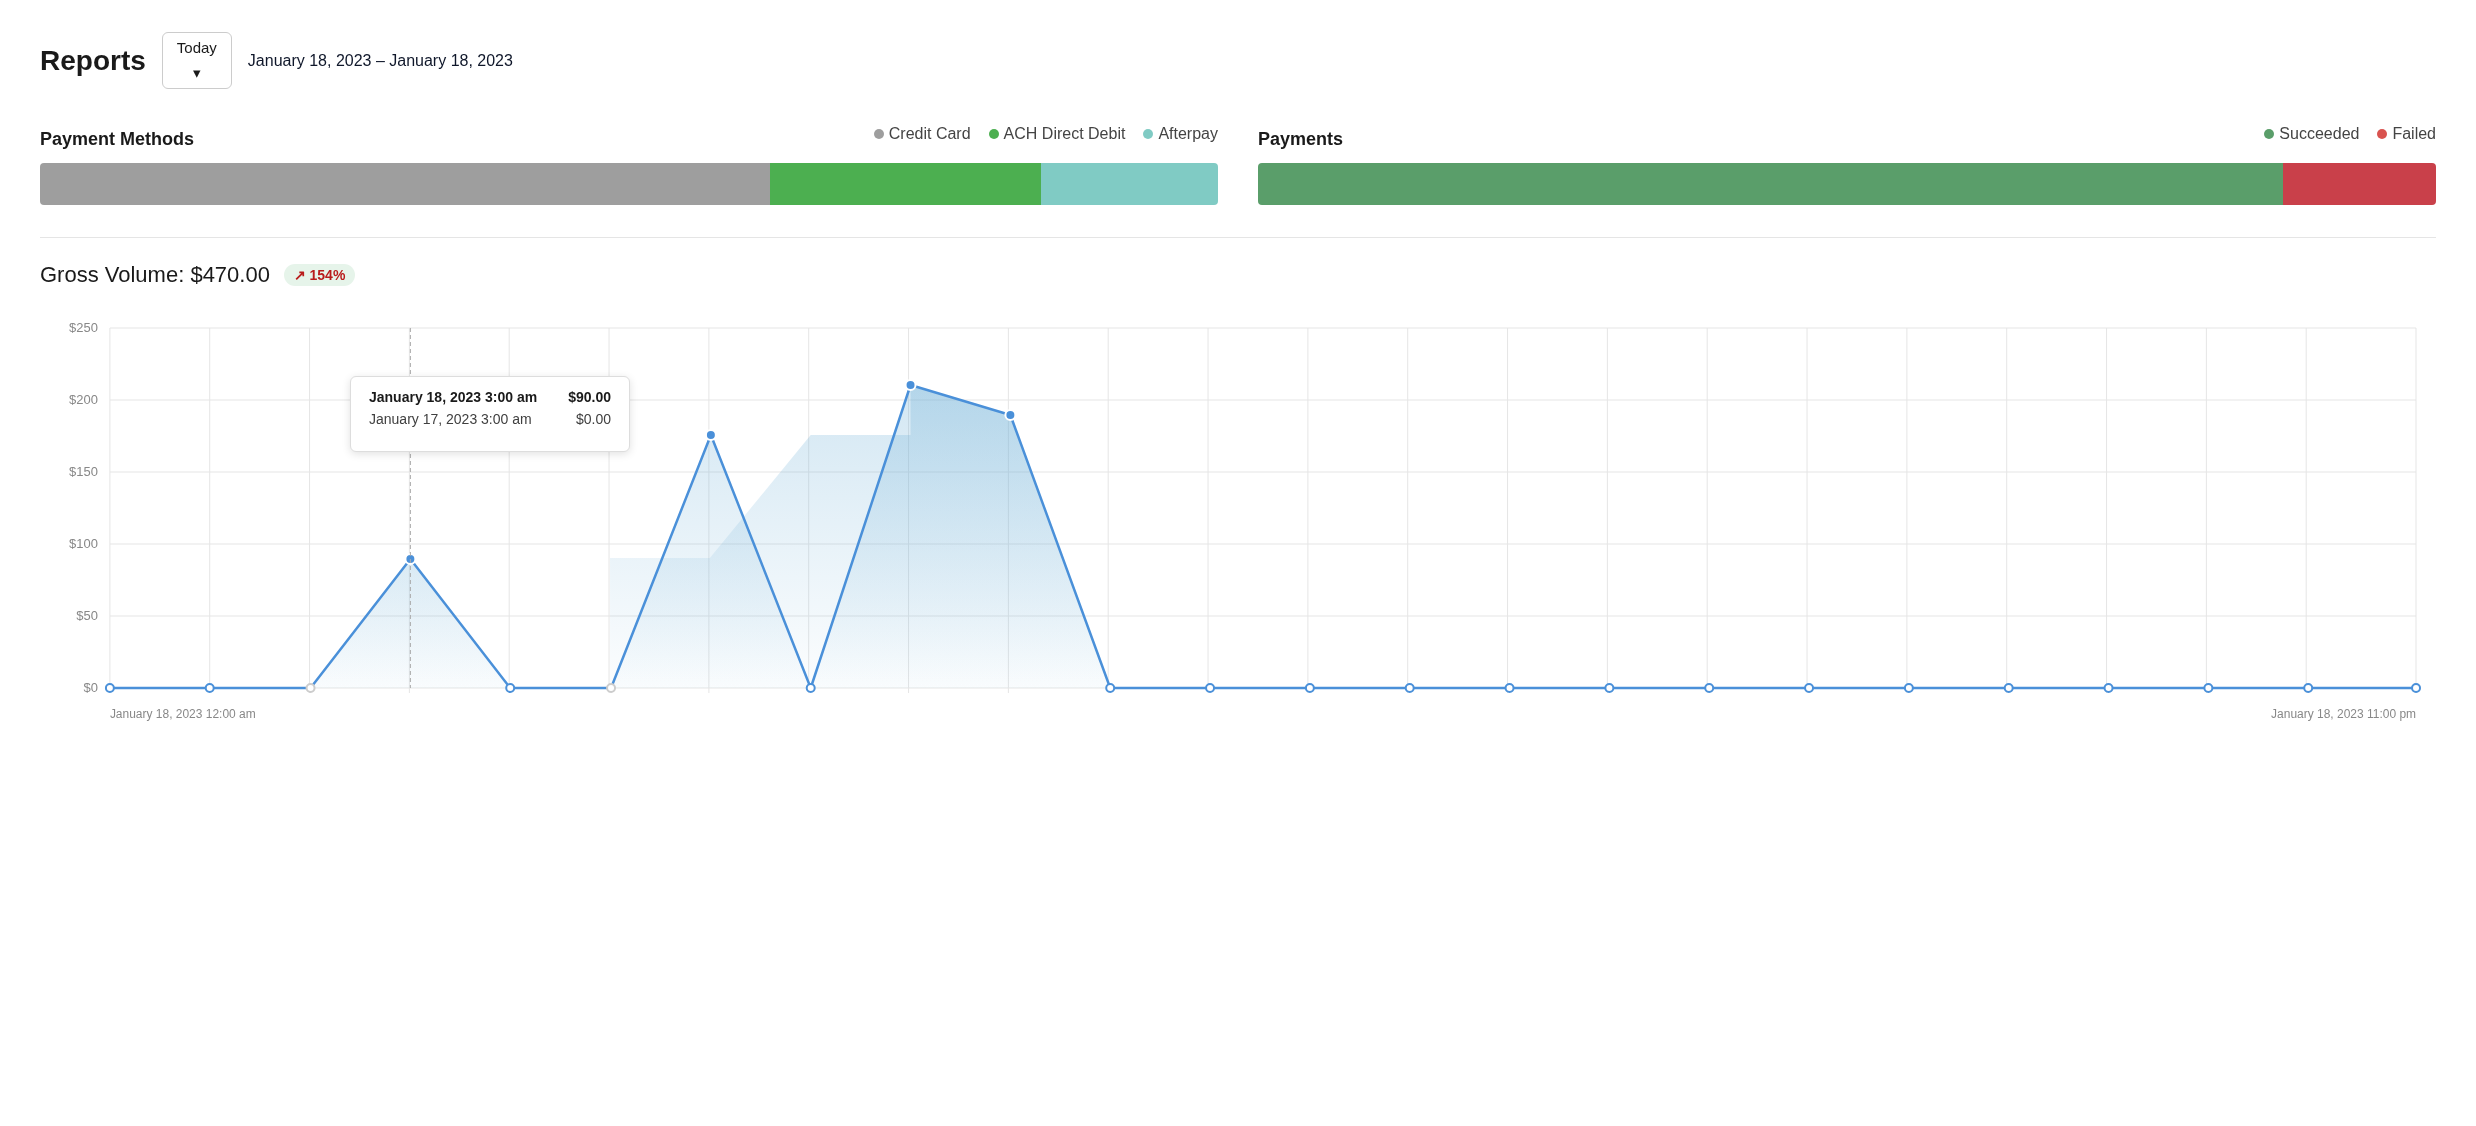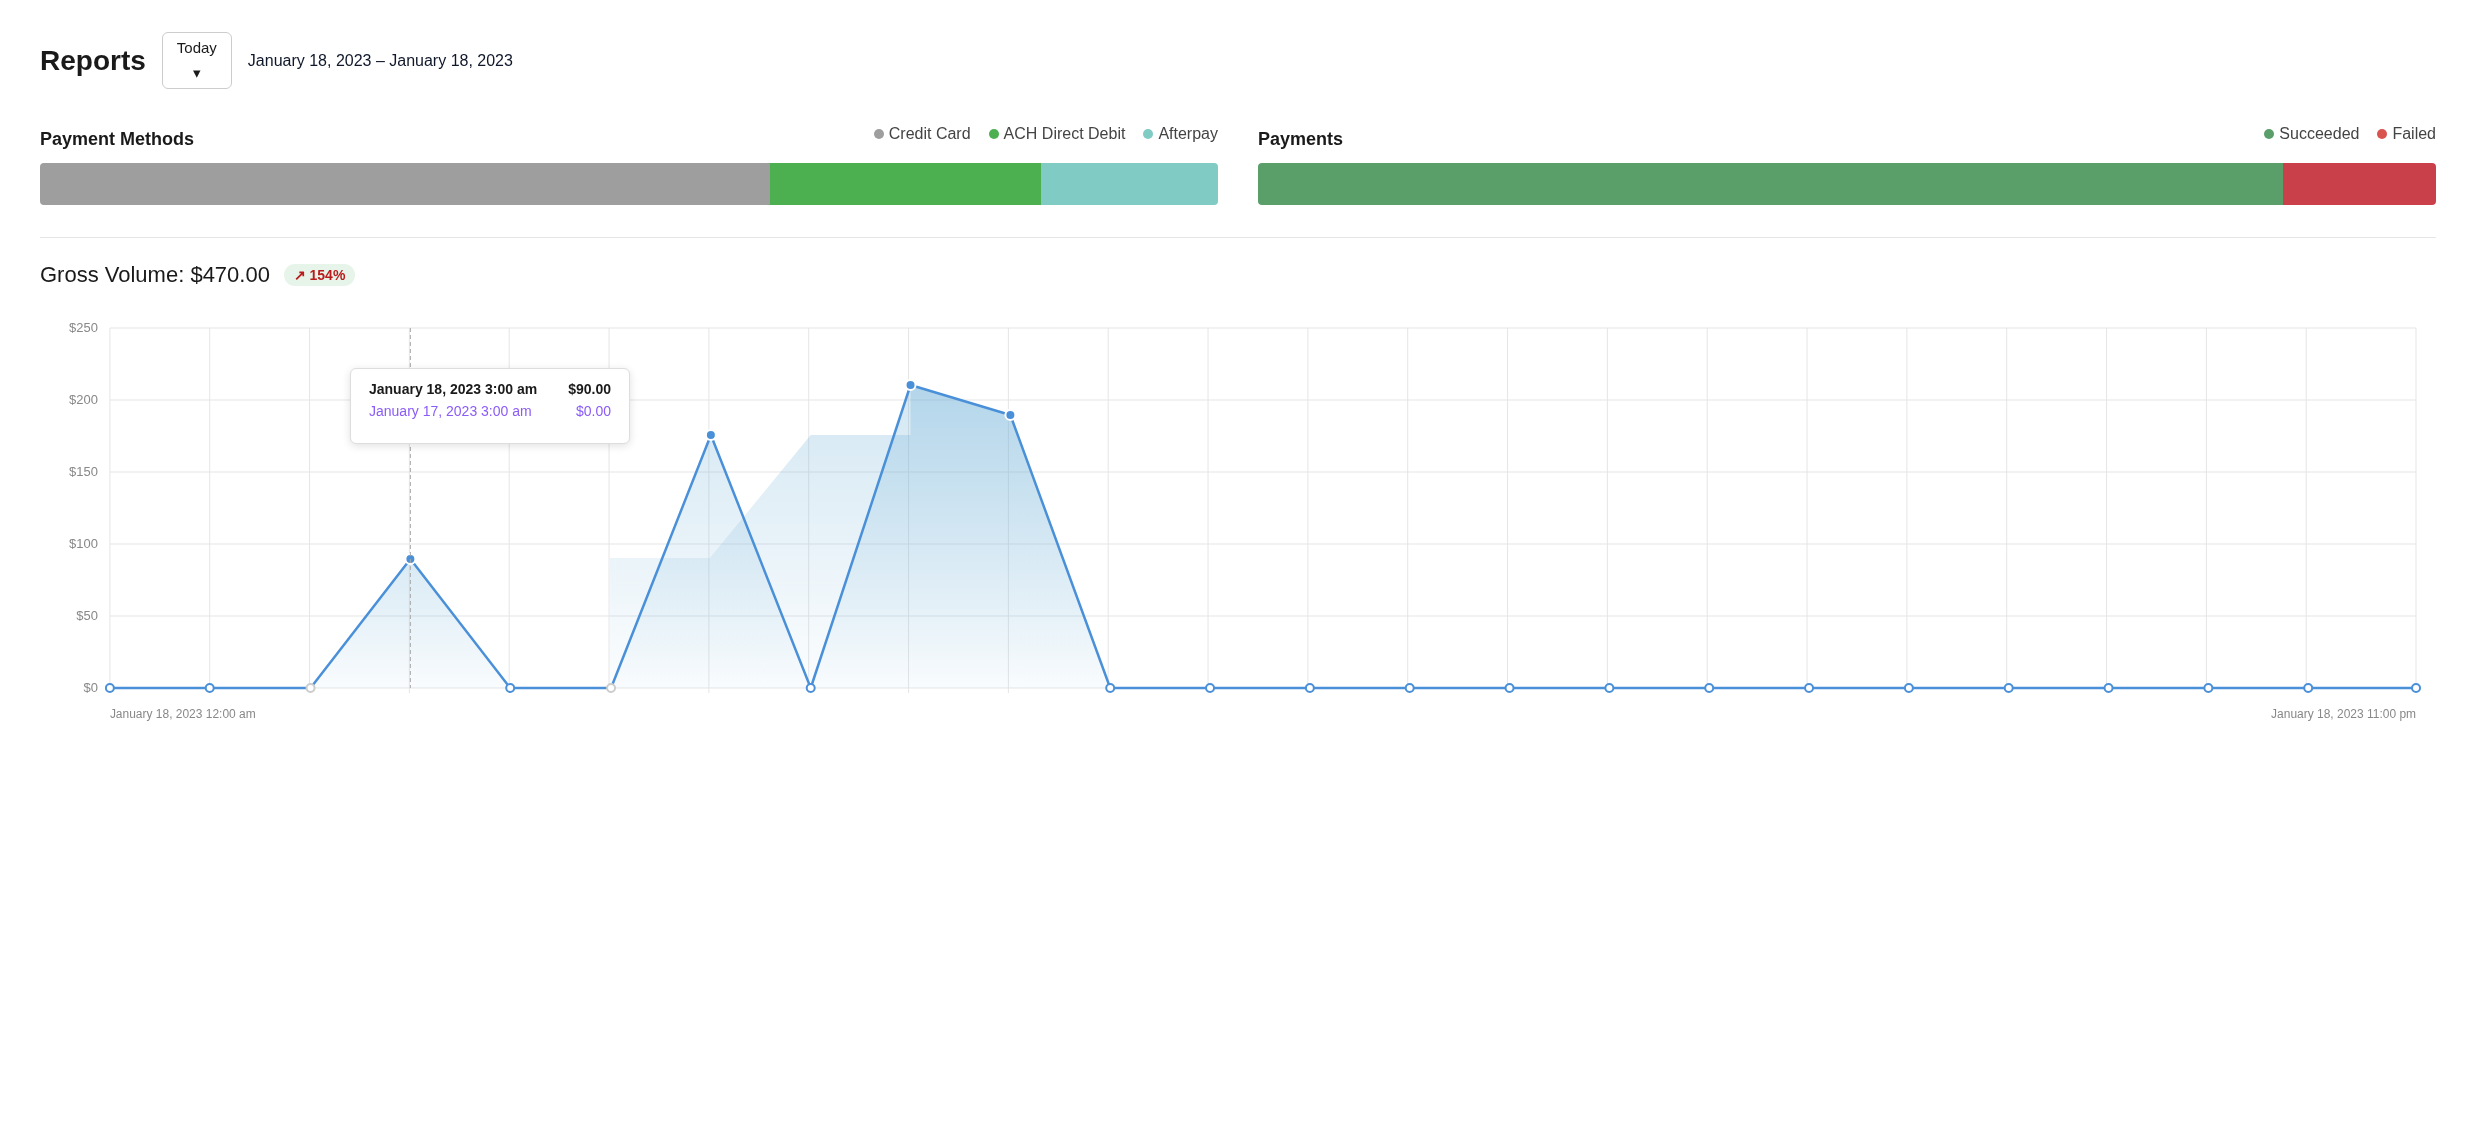--- a/index.html
+++ b/index.html
@@ -31,21 +31,21 @@
     .gross-volume-label { font-size: 22px; font-weight: 400; }
     .badge { background: #e6f4ea; color: #b91c1c; font-size: 14px; font-weight: 600; padding: 3px 10px; border-radius: 20px; display: flex; align-items: center; gap: 4px; }
 
     
     .chart-container { position: relative; width: 100%; }
     .chart-svg { width: 100%; height: 420px; }
 
     
     .tooltip-box { position: absolute; background: white; border: 1px solid #ddd; border-radius: 6px; padding: 12px 18px; font-size: 14px; box-shadow: 0 2px 8px rgba(0,0,0,0.12); min-width: 280px; pointer-events: none; }
     .tooltip-row { display: flex; justify-content: space-between; gap: 24px; margin-bottom: 6px; }
-    .tooltip-row:last-child { margin-bottom: 12px; color: #8b5cf6; }
+    .tooltip-row:last-child { margin-bottom: 12px; color: #404040; }
     .tooltip-row.primary { font-weight: 700; }
 
     
     .section-header { display: flex; align-items: center; justify-content: space-between; margin-bottom: 10px; }
     .section-header-left { font-size: 18px; font-weight: 700; }
   </style>
 </head>
 <body>
 
 <div class="header">
@@ -236,21 +236,21 @@
     <circle cx="2380" cy="380" r="4" fill="white" stroke="#4a90d9" stroke-width="2"></circle>
 
     <text x="70" y="410" text-anchor="start" font-size="12" fill="#888">January 18, 2023 12:00 am</text>
     <text x="2380" y="410" text-anchor="end" font-size="12" fill="#888">January 18, 2023 11:00 pm</text>
 
     <line x1="371" y1="20" x2="371" y2="380" stroke="#aaa" stroke-width="1" stroke-dasharray="4,3"></line>
 
   </svg>
 
   
-  <div class="tooltip-box" style="left: 310px; top: 60px;">
+  <div class="tooltip-box" style="left: 310px; top: 68px;">
     <div class="tooltip-row primary">
       <span>January 18, 2023 3:00 am</span>
       <span>$90.00</span>
     </div>
     <div class="tooltip-row">
       <span>January 17, 2023 3:00 am</span>
       <span>$0.00</span>
     </div>
   </div>
 </div>

